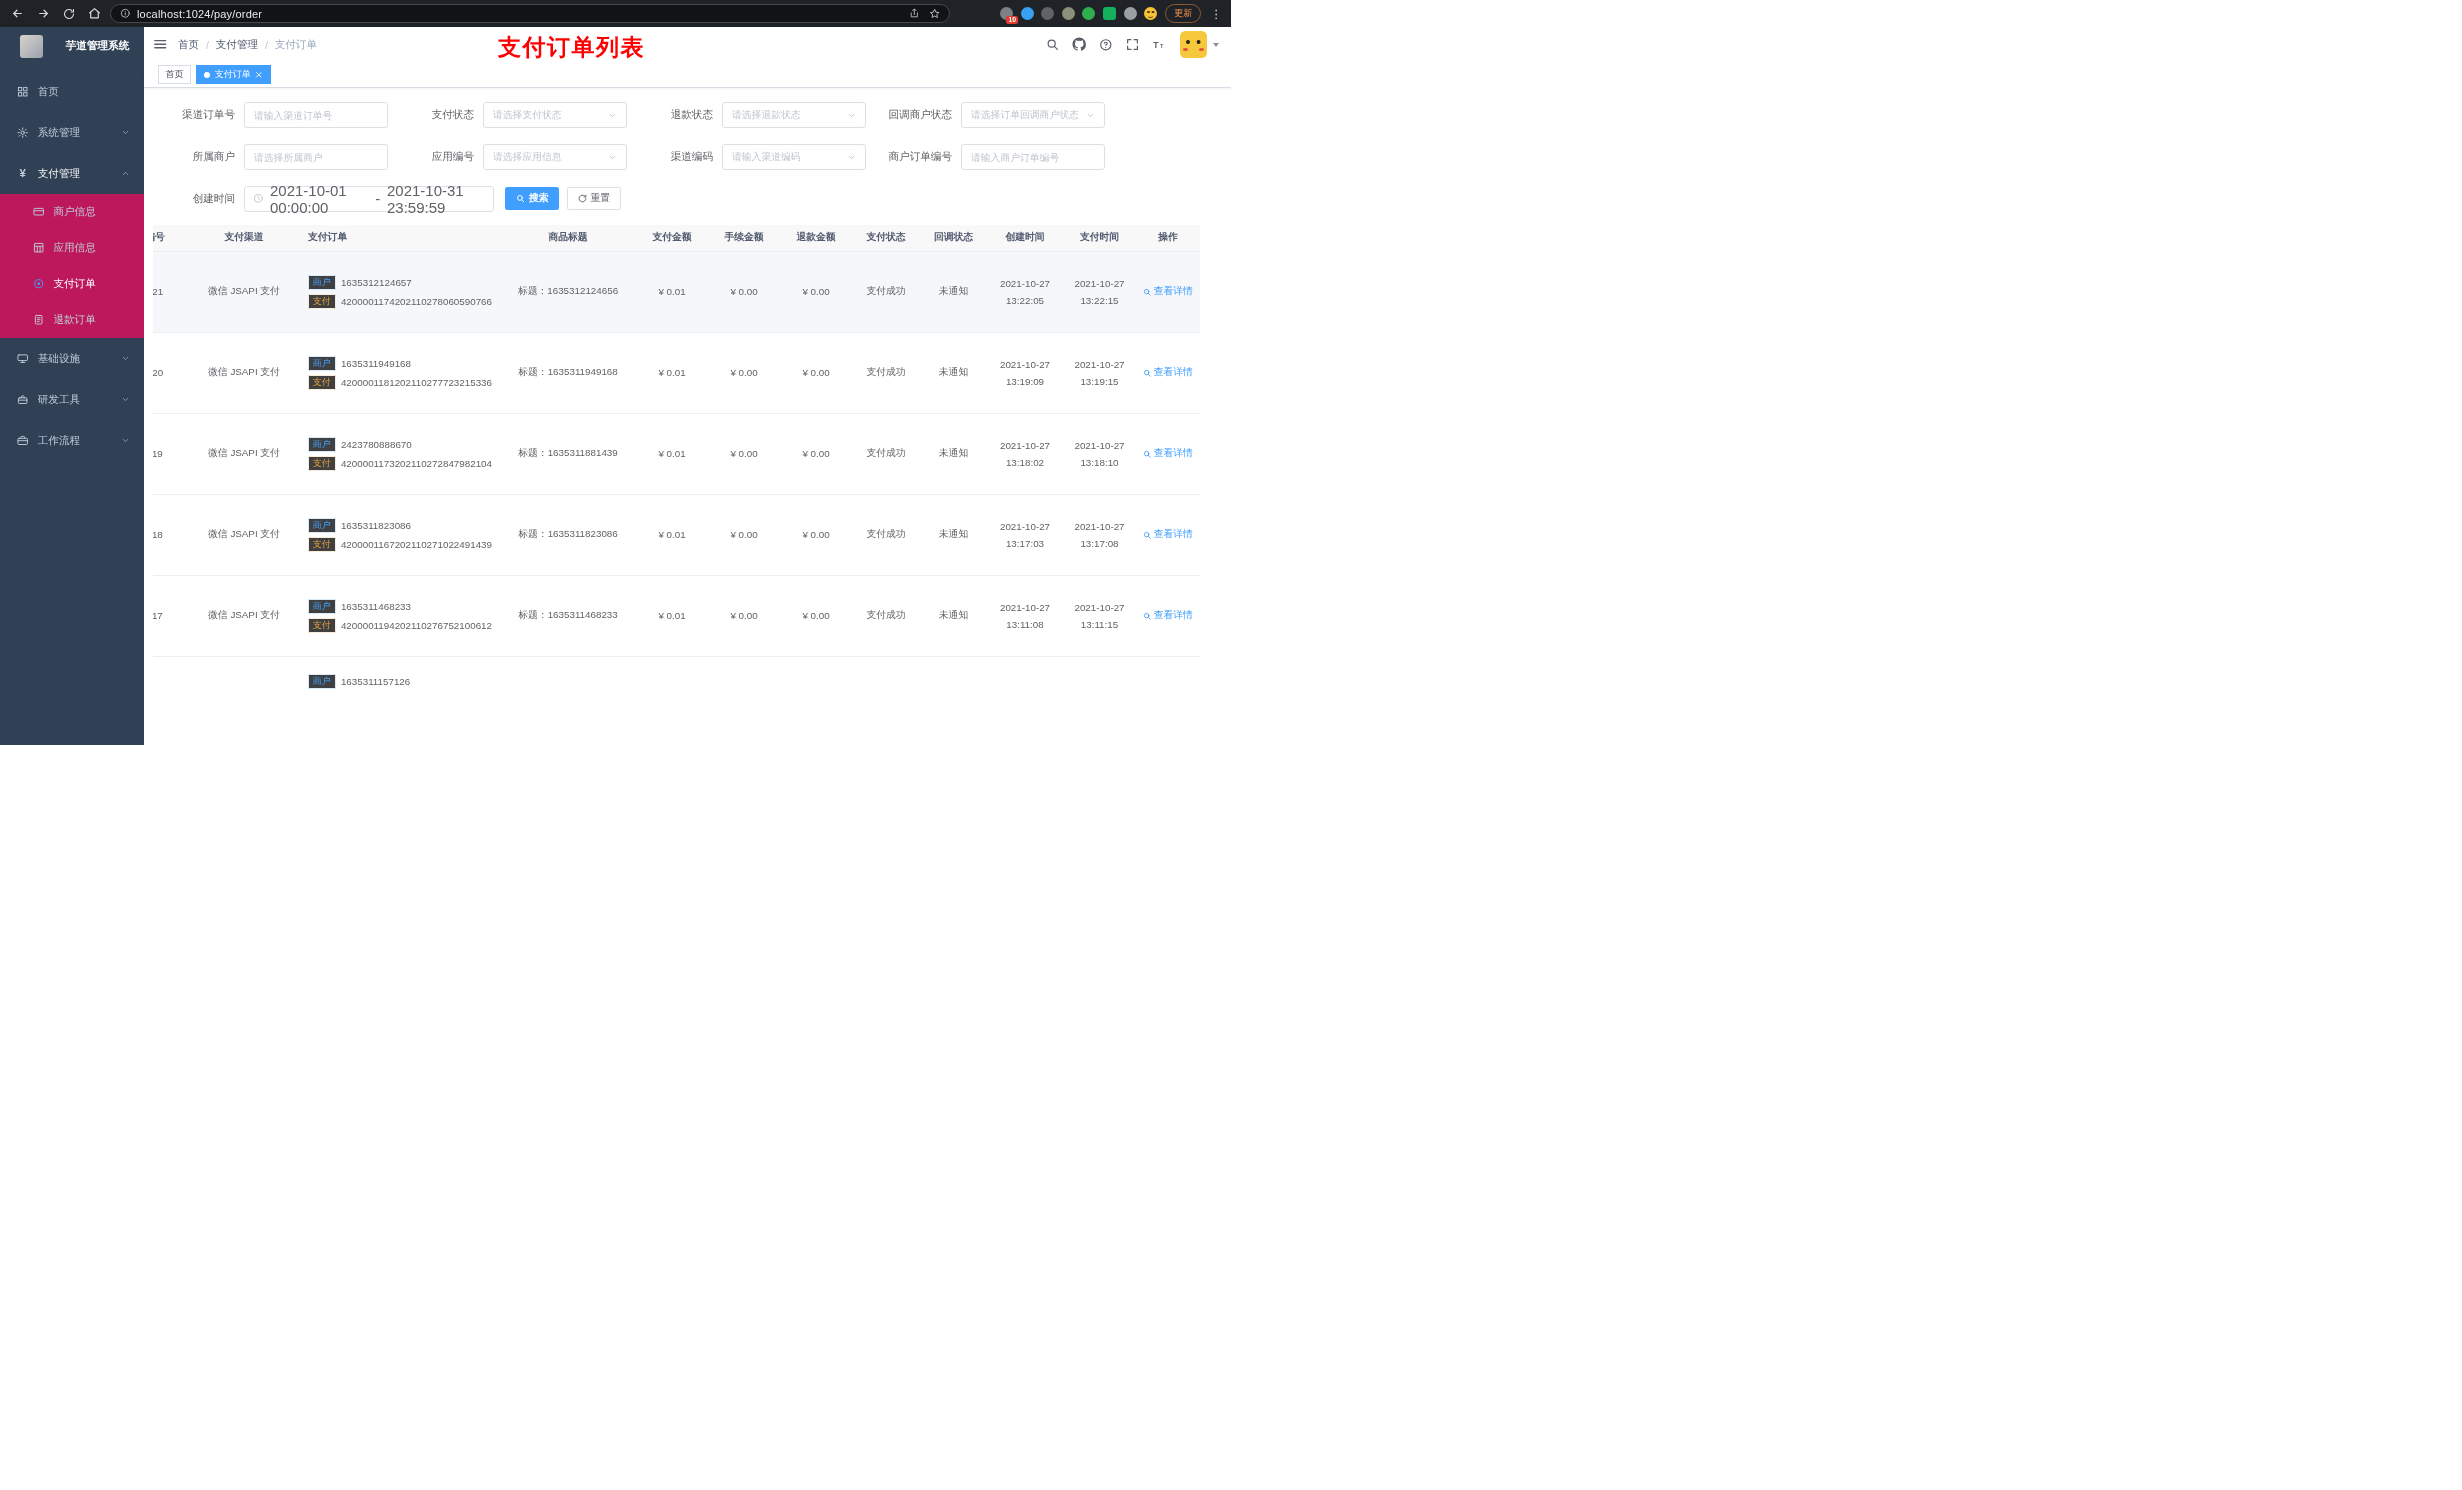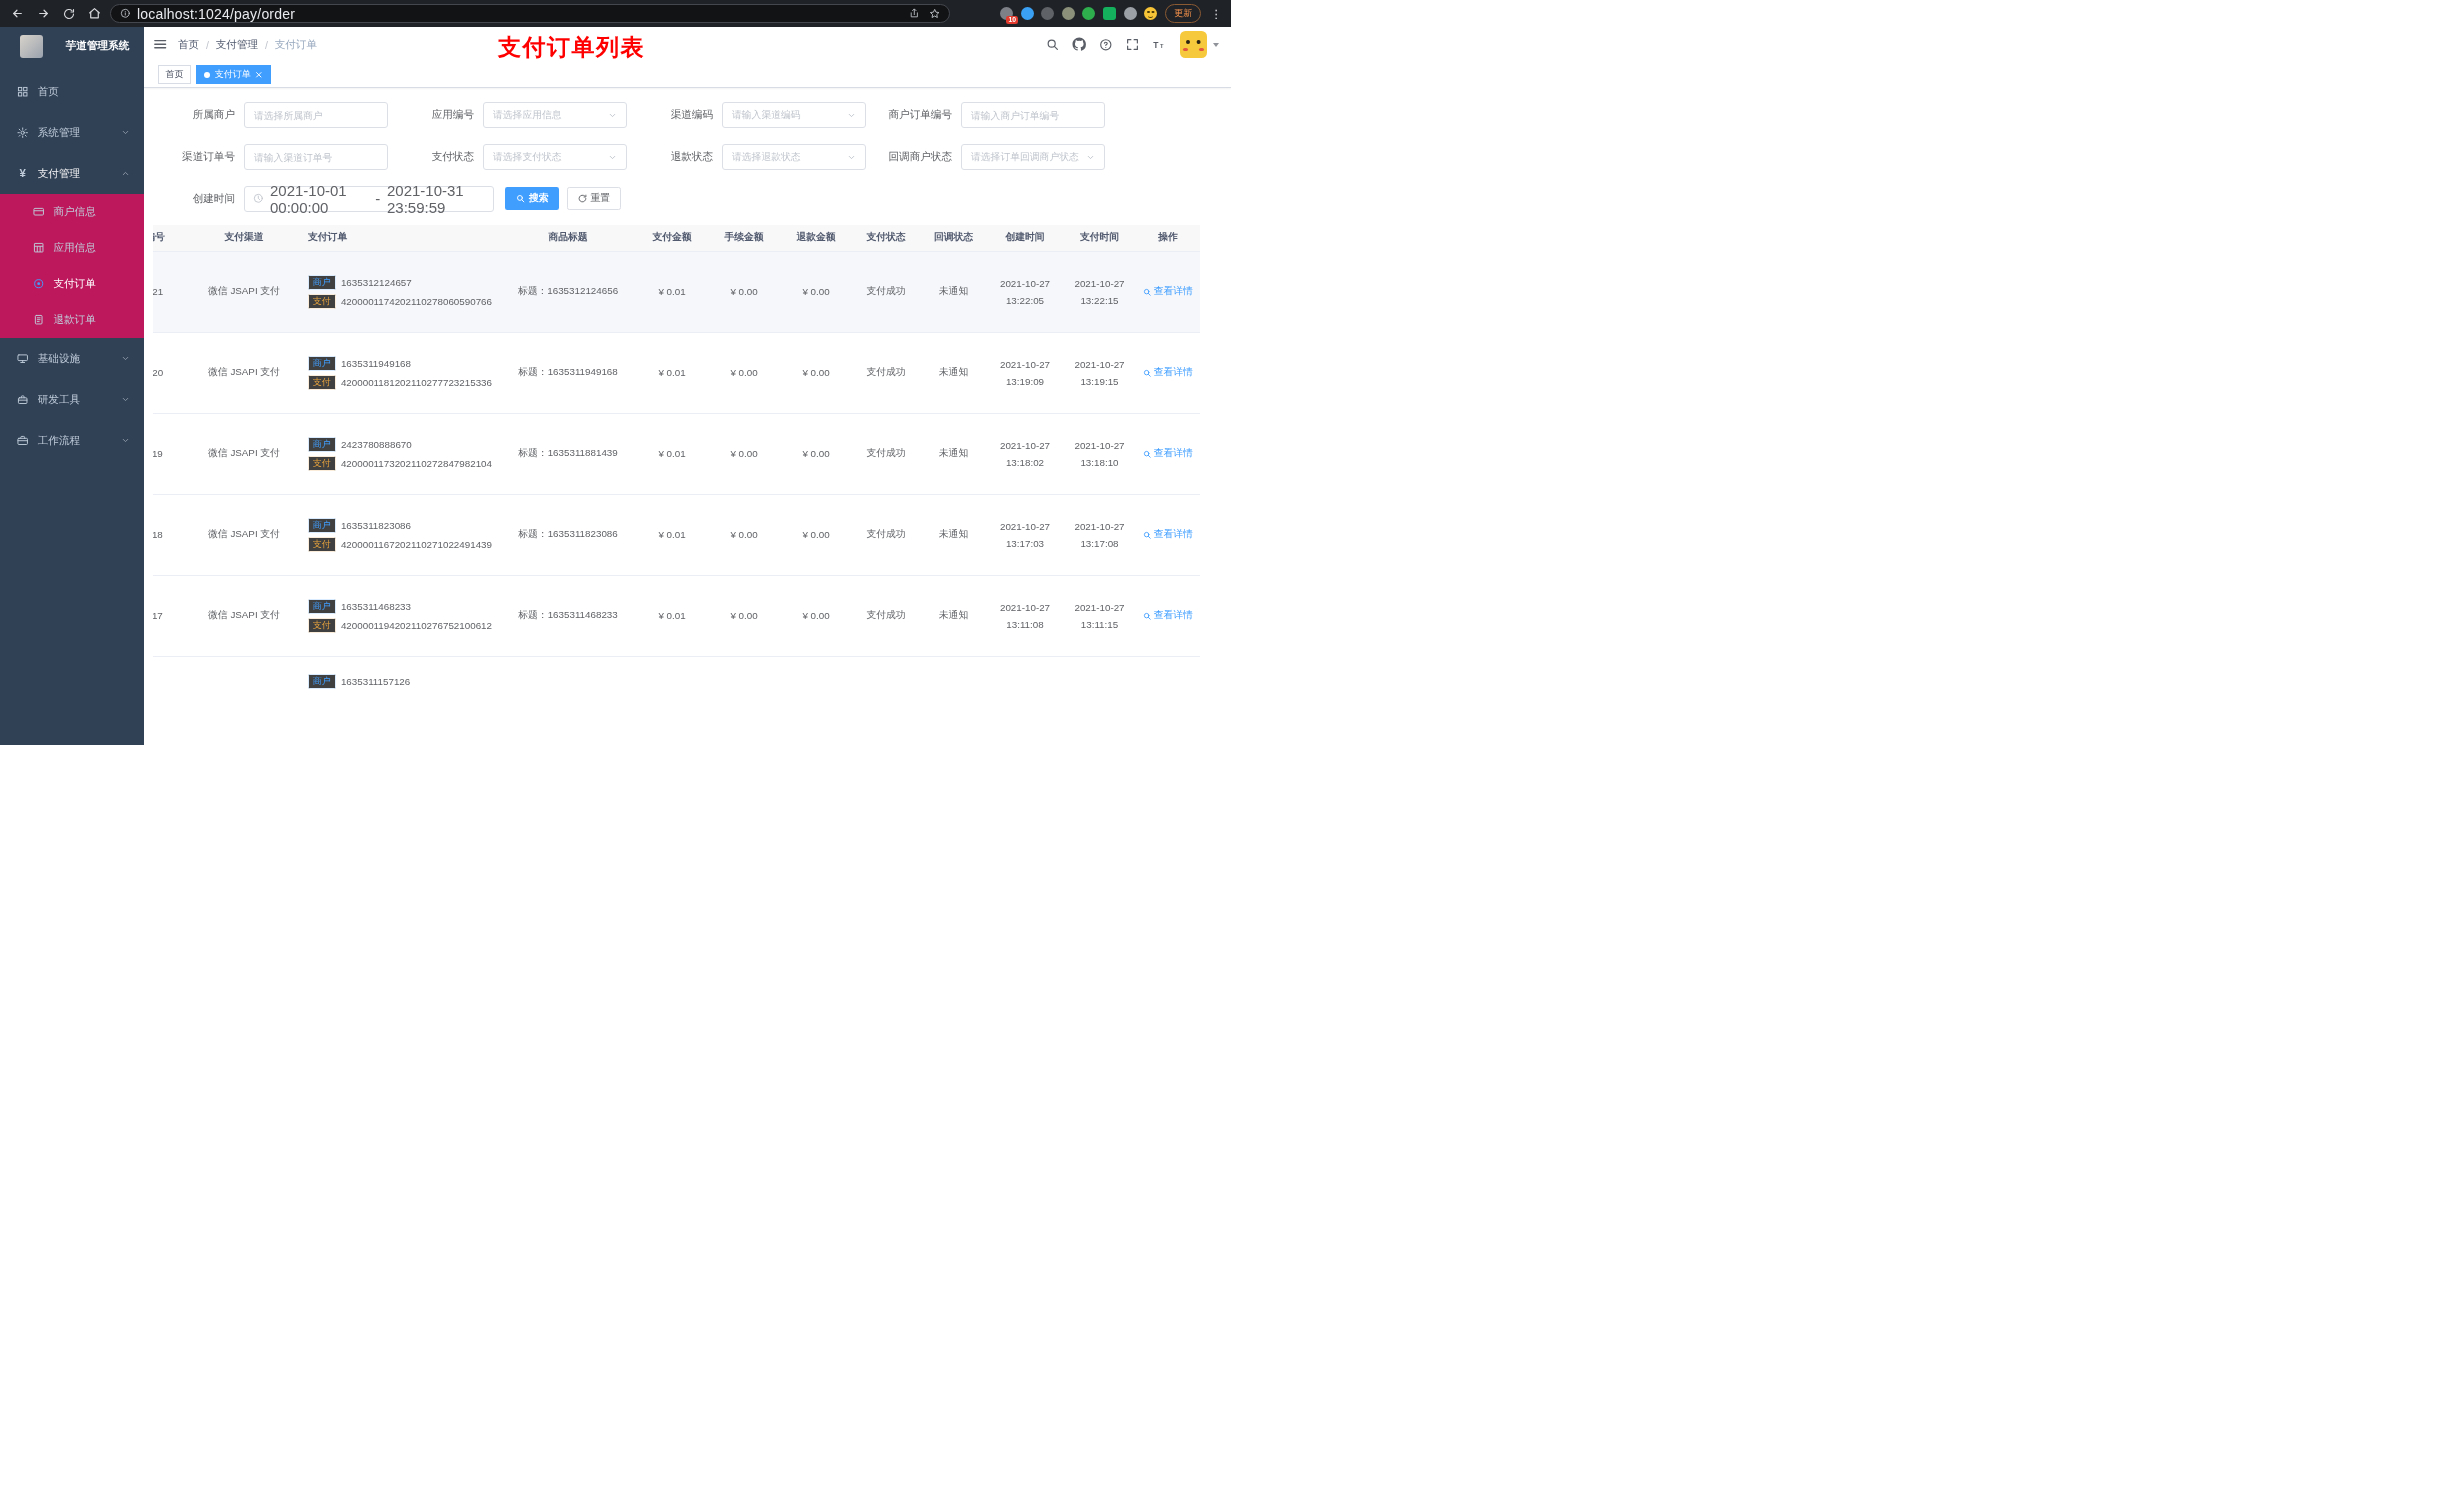--- a/index.html
+++ b/index.html
@@ -4,21 +4,21 @@
 <style>
   * { box-sizing: border-box; margin: 0; padding: 0; }
   html,body { width:1231px; height:745px; overflow:hidden; }
   body { font-family:"Liberation Sans","DejaVu Sans",sans-serif; background:#fff; color:#606266; }
   .screen { position:relative; width:1231px; height:745px; overflow:hidden; }
 
   
   .browser-bar { height:27px; background:#1f2227; display:flex; align-items:center; padding:0 7.6px; gap:6px; }
   .nav-btn { width:19.7px; height:19.7px; display:flex; align-items:center; justify-content:center; color:#d6d8db; border-radius:50%; flex:0 0 auto; cursor:pointer; }
   .omnibox { flex:1 1 auto; max-width:840px; height:19.7px; background:#111315; border:0.8px solid #44474d; border-radius:10.6px; display:flex; align-items:center; padding:0 9px; gap:6px; color:#e8eaed; }
-  .omnibox .url { font-size:14px; letter-spacing:0.2px; }
+  .omnibox .url { font-size:11px; letter-spacing:0.2px; }
   .omni-right { display:flex; align-items:center; gap:7.6px; margin-left:auto; }
   .ext { width:13px; height:13px; border-radius:50%; position:relative; flex:0 0 auto; }
   .ext.badge::after { content:attr(data-badge); position:absolute; right:-5.3px; bottom:-3.8px; background:#e33b2e; color:#fff; font-size:6.8px; line-height:8.3px; padding:0 2.3px; border-radius:2.3px; font-weight:bold; }
   .e1{background:#7d8087;} .e2{background:#3aa0f3;} .e3{background:#5f6368;} .e4{background:#8a9079;}
   .e5{background:#2fae4e;} .e6{background:#15b05e; border-radius:3px;} .e7{background:#9aa0a6;}
   .smiley { background:#f7c437; }
   .smiley::before { content:""; position:absolute; left:3px; top:3.8px; width:2.3px; height:2.3px; border-radius:50%; background:#4d3b07; box-shadow:4.5px 0 0 #4d3b07; }
   .smiley::after { content:""; position:absolute; left:3.8px; top:7.6px; width:5.3px; height:2.3px; border-bottom:1.1px solid #4d3b07; border-radius:0 0 4.5px 4.5px; }
   .update-btn { color:#f6934b; border:0.8px solid #8a5a33; border-radius:9.8px; font-size:9px; padding:2.3px 8.3px; background:transparent; cursor:pointer; white-space:nowrap; }
   .kebab { color:#e8eaed; font-size:11.4px; letter-spacing:0; cursor:pointer; padding:0 1.5px; }
@@ -380,20 +380,60 @@
                 <path d="M5 5l14 14M19 5L5 19"></path>
               </svg>
             </span>
         </span>
       </div>
 
       <div class="content">
 
         <div class="f-row">
           <div class="f-cell">
+            <label class="f-label">渠道订单号</label>
+            <input class="f-input" placeholder="请输入渠道订单号" style="">
+          </div>
+          <div class="f-cell">
+            <label class="f-label">支付状态</label>
+            <div class="f-select">
+              <span class="ph">请选择支付状态</span>
+              <span class="chev">
+                  <svg width="9" height="9" viewBox="0 0 24 24" fill="none" stroke="currentColor" stroke-width="2.5" stroke-linecap="round" stroke-linejoin="round">
+                    <path d="M6 9l6 6 6-6"></path>
+                  </svg>
+                </span>
+            </div>
+          </div>
+          <div class="f-cell">
+            <label class="f-label">退款状态</label>
+            <div class="f-select">
+              <span class="ph">请选择退款状态</span>
+              <span class="chev">
+                  <svg width="9" height="9" viewBox="0 0 24 24" fill="none" stroke="currentColor" stroke-width="2.5" stroke-linecap="round" stroke-linejoin="round">
+                    <path d="M6 9l6 6 6-6"></path>
+                  </svg>
+                </span>
+            </div>
+          </div>
+          <div class="f-cell">
+            <label class="f-label">回调商户状态</label>
+            <div class="f-select">
+              <span class="ph">请选择订单回调商户状态</span>
+              <span class="chev">
+                  <svg width="9" height="9" viewBox="0 0 24 24" fill="none" stroke="currentColor" stroke-width="2.5" stroke-linecap="round" stroke-linejoin="round">
+                    <path d="M6 9l6 6 6-6"></path>
+                  </svg>
+                </span>
+            </div>
+          </div>
+        </div>
+
+        <div class="f-row">
+          <div class="f-cell">
             <label class="f-label">所属商户</label>
             <input class="f-input" placeholder="请选择所属商户" style="">
           </div>
           <div class="f-cell">
             <label class="f-label">应用编号</label>
             <div class="f-select">
               <span class="ph">请选择应用信息</span>
               <span class="chev">
                   <svg width="9" height="9" viewBox="0 0 24 24" fill="none" stroke="currentColor" stroke-width="2.5" stroke-linecap="round" stroke-linejoin="round">
                     <path d="M6 9l6 6 6-6"></path>
@@ -408,60 +448,20 @@
               <span class="chev">
                   <svg width="9" height="9" viewBox="0 0 24 24" fill="none" stroke="currentColor" stroke-width="2.5" stroke-linecap="round" stroke-linejoin="round">
                     <path d="M6 9l6 6 6-6"></path>
                   </svg>
                 </span>
             </div>
           </div>
           <div class="f-cell">
             <label class="f-label">商户订单编号</label>
             <input class="f-input" placeholder="请输入商户订单编号" style="">
-          </div>
-        </div>
-
-        <div class="f-row">
-          <div class="f-cell">
-            <label class="f-label">渠道订单号</label>
-            <input class="f-input" placeholder="请输入渠道订单号" style="">
-          </div>
-          <div class="f-cell">
-            <label class="f-label">支付状态</label>
-            <div class="f-select">
-              <span class="ph">请选择支付状态</span>
-              <span class="chev">
-                  <svg width="9" height="9" viewBox="0 0 24 24" fill="none" stroke="currentColor" stroke-width="2.5" stroke-linecap="round" stroke-linejoin="round">
-                    <path d="M6 9l6 6 6-6"></path>
-                  </svg>
-                </span>
-            </div>
-          </div>
-          <div class="f-cell">
-            <label class="f-label">退款状态</label>
-            <div class="f-select">
-              <span class="ph">请选择退款状态</span>
-              <span class="chev">
-                  <svg width="9" height="9" viewBox="0 0 24 24" fill="none" stroke="currentColor" stroke-width="2.5" stroke-linecap="round" stroke-linejoin="round">
-                    <path d="M6 9l6 6 6-6"></path>
-                  </svg>
-                </span>
-            </div>
-          </div>
-          <div class="f-cell">
-            <label class="f-label">回调商户状态</label>
-            <div class="f-select">
-              <span class="ph">请选择订单回调商户状态</span>
-              <span class="chev">
-                  <svg width="9" height="9" viewBox="0 0 24 24" fill="none" stroke="currentColor" stroke-width="2.5" stroke-linecap="round" stroke-linejoin="round">
-                    <path d="M6 9l6 6 6-6"></path>
-                  </svg>
-                </span>
-            </div>
           </div>
         </div>
 
         <div class="f-row3">
           <label class="f-label">创建时间</label>
           <div class="date-range">
             <span class="dicon">
                 <svg width="10.6" height="10.6" viewBox="0 0 24 24" fill="none" stroke="currentColor" stroke-width="2" stroke-linecap="round">
                   <circle cx="12" cy="12" r="9"></circle>
                   <path d="M12 7v5l3 3"></path>

